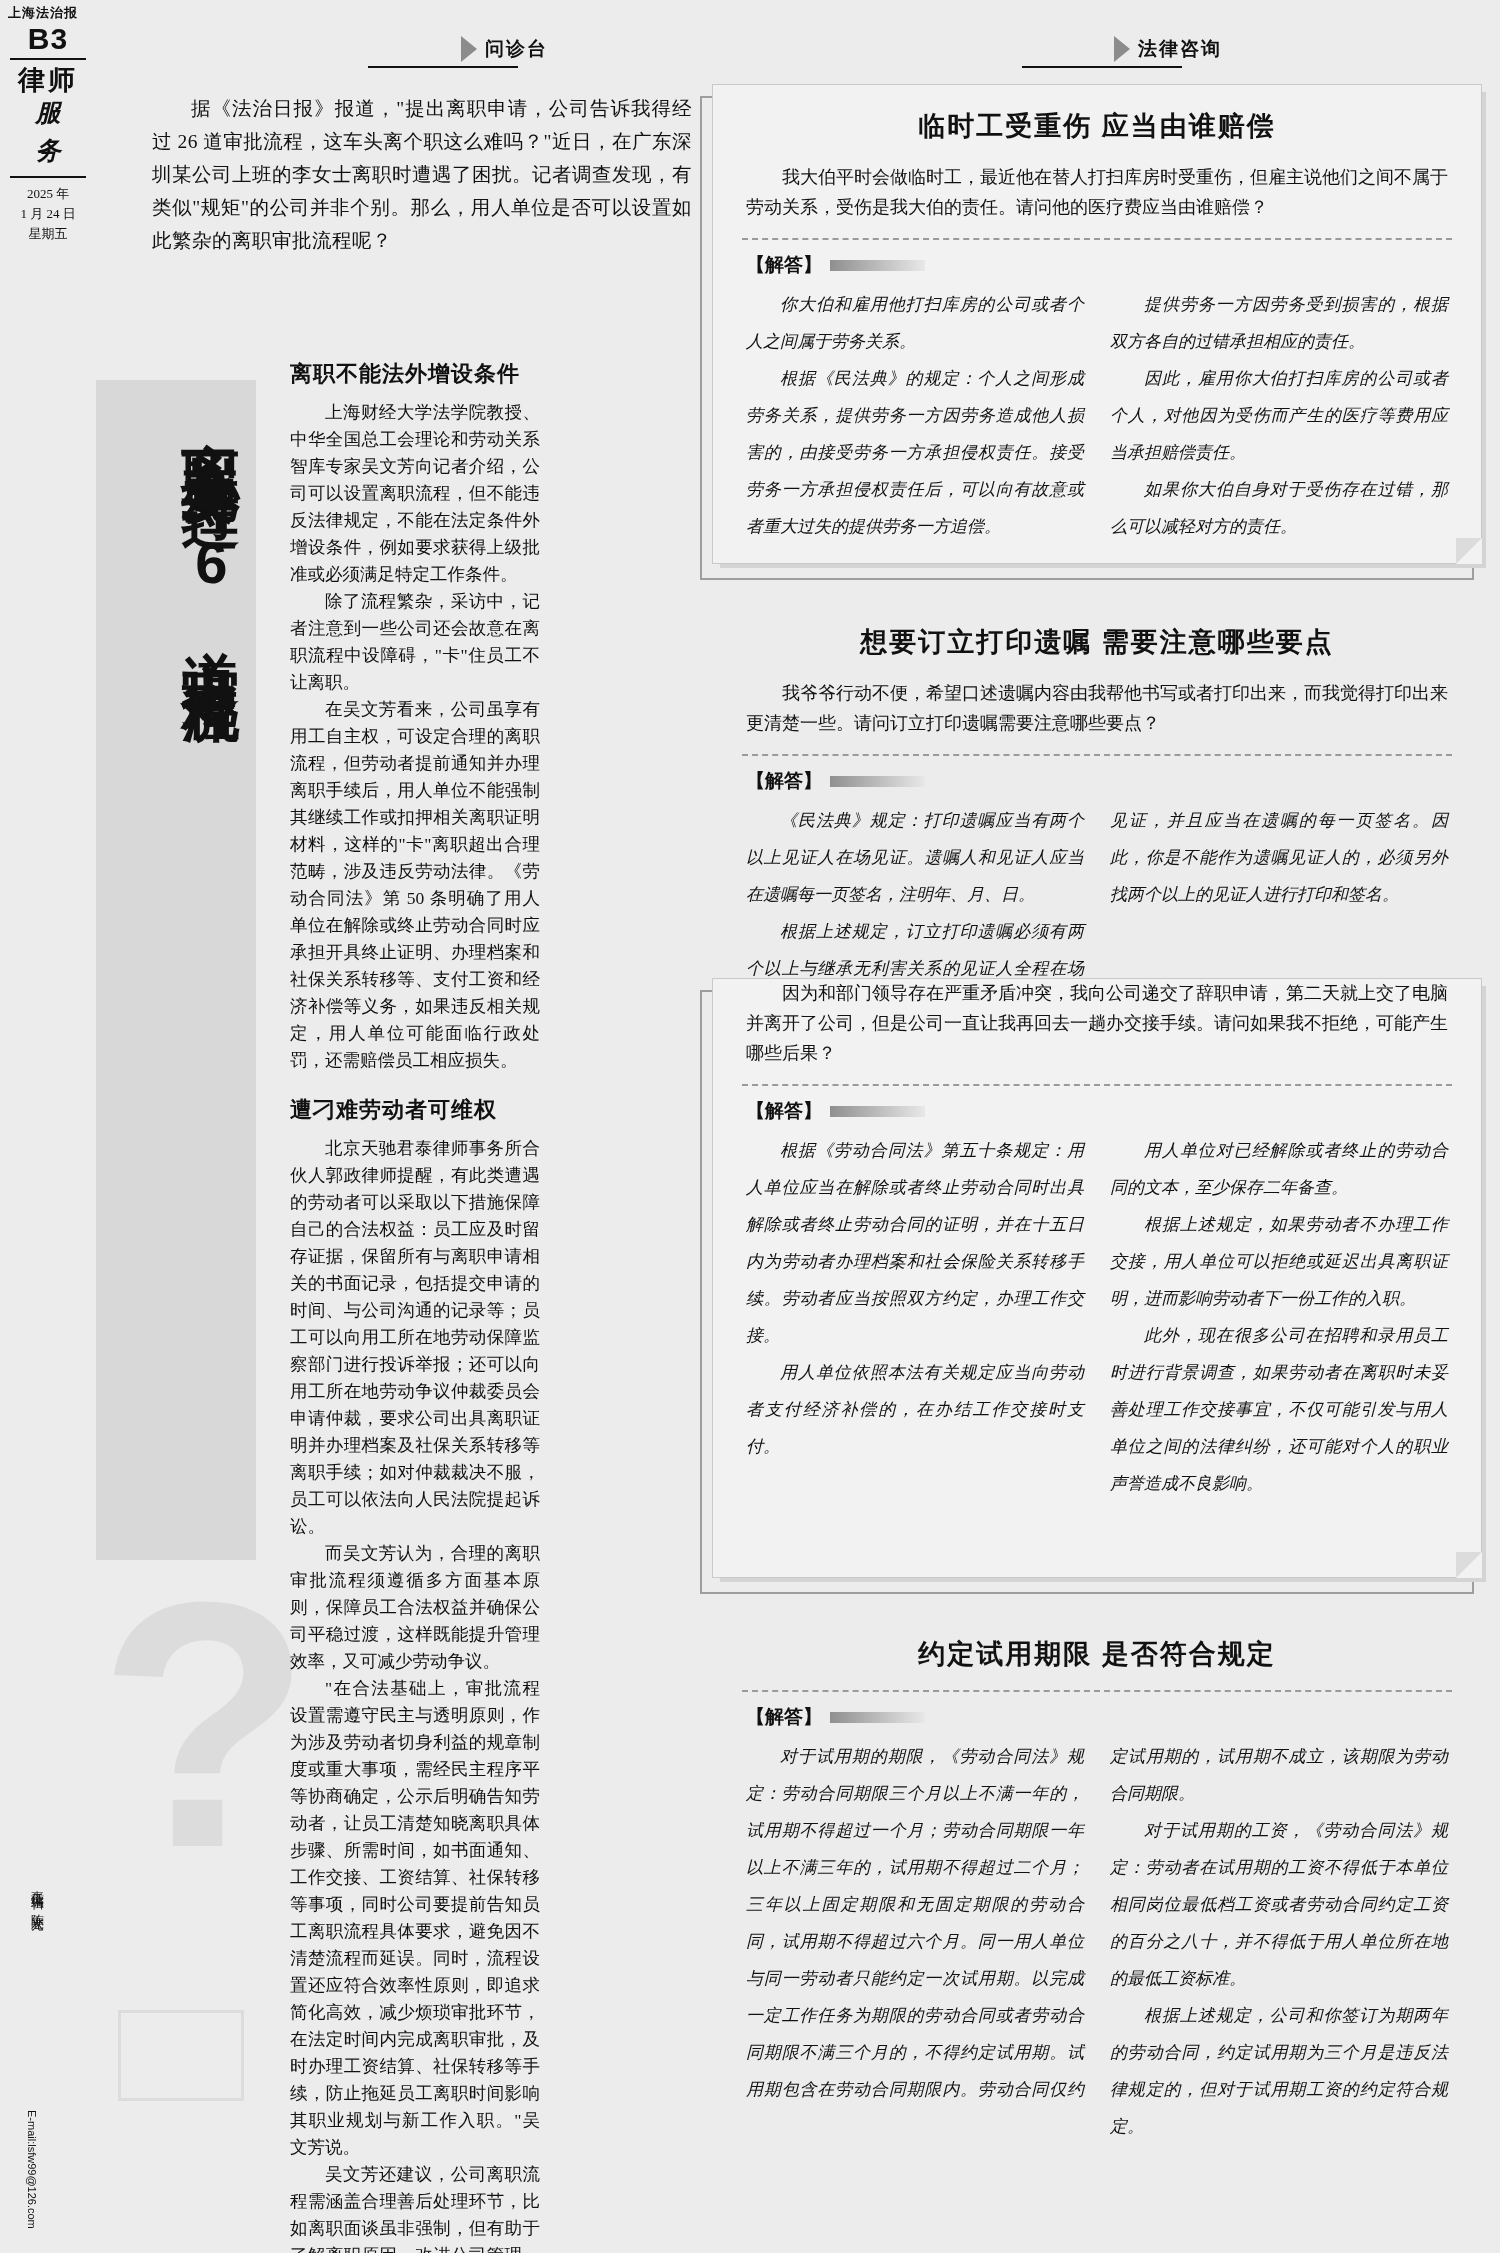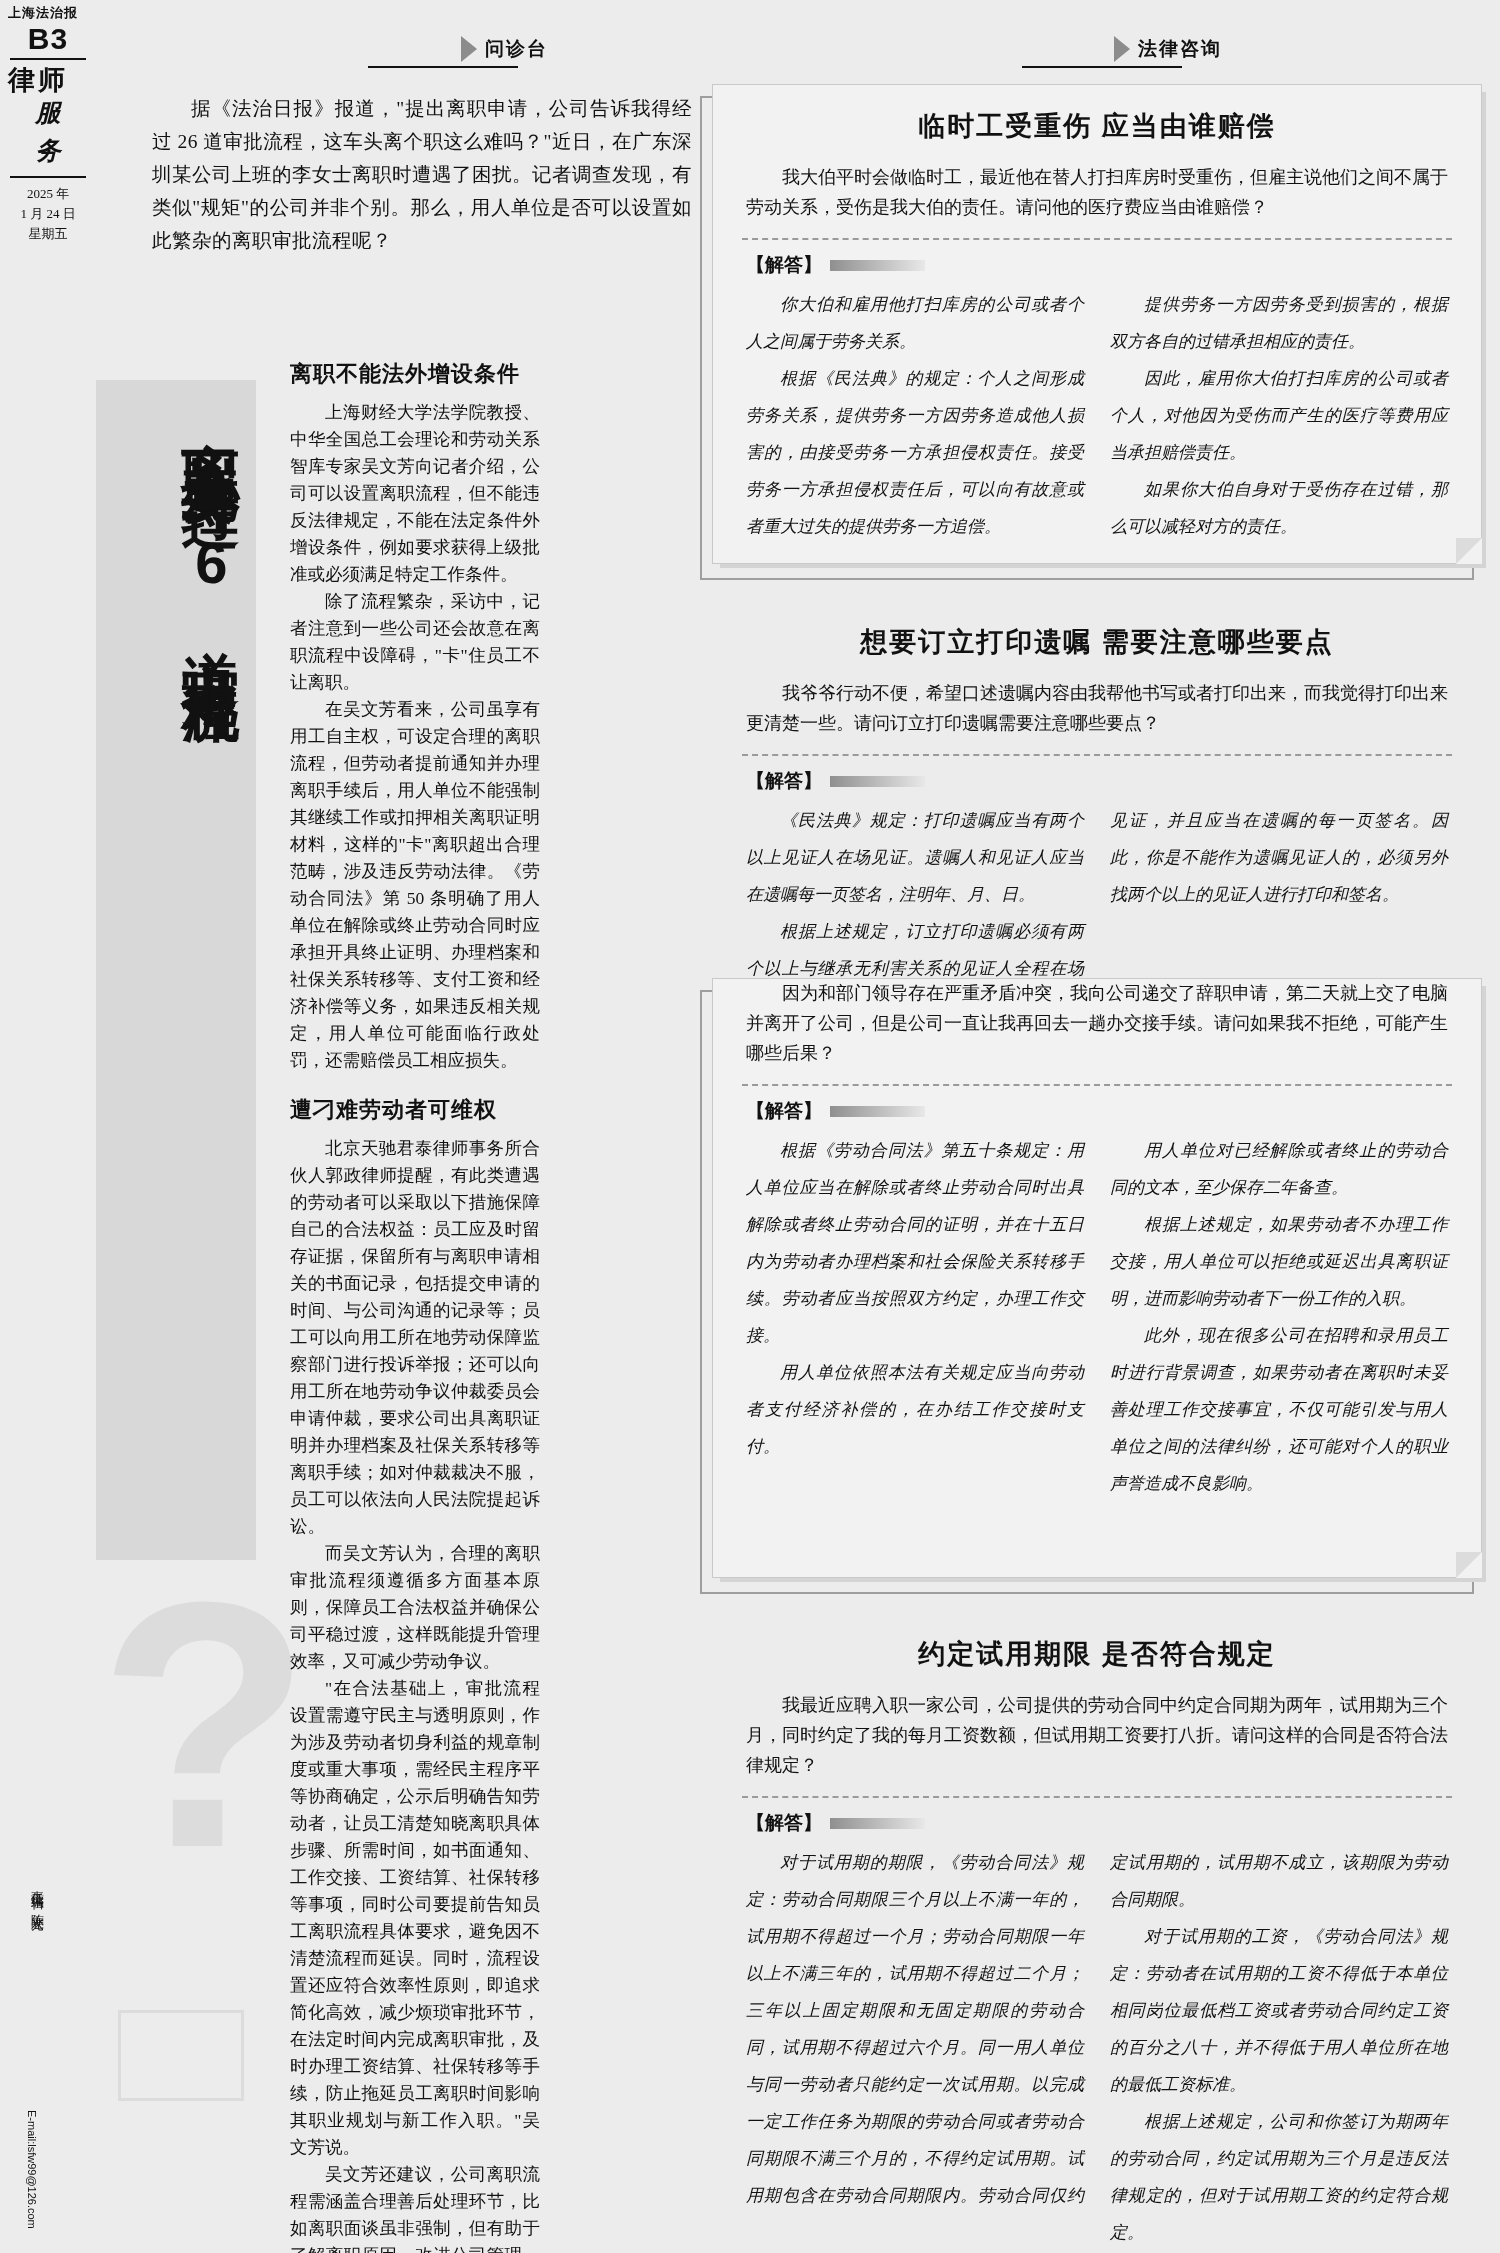--- a/index.html
+++ b/index.html
@@ -6,21 +6,21 @@
   body{width:1500px;height:2253px;font-family:"Liberation Serif","DejaVu Serif",serif;color:#111;}
   .page{position:relative;width:1500px;height:2253px;background:#ececec;overflow:hidden;}
 
   
   .rail{position:absolute;left:0;top:0;width:96px;height:2253px;background:#ececec;}
   .rail-logo{position:absolute;left:8px;top:4px;width:80px;font-family:"Liberation Sans","DejaVu Sans",sans-serif;
              font-size:13px;font-weight:bold;letter-spacing:1px;color:#111;}
   .rail-b3{position:absolute;left:8px;top:22px;width:80px;text-align:center;font-size:30px;font-weight:bold;
            font-family:"Liberation Sans","DejaVu Sans",sans-serif;letter-spacing:1px;}
   .rail-rule{position:absolute;left:10px;top:58px;width:76px;height:2px;background:#111;}
-  .rail-title1{position:absolute;left:8px;top:62px;width:80px;font-size:27px;font-weight:bold;letter-spacing:3px;}
+  .rail-title1{position:absolute;left:8px;top:62px;width:80px;text-align:center;font-size:27px;font-weight:bold;letter-spacing:3px;}
   .rail-title2{position:absolute;left:8px;top:96px;width:80px;text-align:center;font-size:25px;font-weight:bold;font-style:italic;}
   .rail-title3{position:absolute;left:8px;top:134px;width:80px;text-align:center;font-size:25px;font-weight:bold;font-style:italic;}
   .rail-rule2{position:absolute;left:10px;top:176px;width:76px;height:2px;background:#111;}
   .rail-date{position:absolute;left:8px;top:184px;width:80px;text-align:center;font-size:13px;line-height:20px;}
   .rail-editor{position:absolute;left:22px;top:1880px;width:24px;font-size:13px;writing-mode:vertical-rl;
                letter-spacing:2px;white-space:nowrap;}
   .rail-mail{position:absolute;left:18px;top:2110px;width:20px;font-size:11px;writing-mode:vertical-rl;
              letter-spacing:0px;white-space:nowrap;font-family:"Liberation Sans","DejaVu Sans",sans-serif;}
 
   
@@ -165,21 +165,20 @@
       <p>用人单位依照本法有关规定应当向劳动者支付经济补偿的，在办结工作交接时支付。</p>
       <p>用人单位对已经解除或者终止的劳动合同的文本，至少保存二年备查。</p>
       <p>根据上述规定，如果劳动者不办理工作交接，用人单位可以拒绝或延迟出具离职证明，进而影响劳动者下一份工作的入职。</p>
       <p>此外，现在很多公司在招聘和录用员工时进行背景调查，如果劳动者在离职时未妥善处理工作交接事宜，不仅可能引发与用人单位之间的法律纠纷，还可能对个人的职业声誉造成不良影响。</p>
     </div>
     <div class="corner"></div>
   </div>
 
   <div class="card" style="left:712px;top:1612px;width:770px;height:620px;background:#ececec;box-shadow:none;">
     <h2>约定试用期限  是否符合规定</h2>
-    <p class="q">我最近应聘入职一家公司，公司提供的劳动合同中约定合同期为两年，试用期为三个月，同时约定了我的每月工资数额，但试用期工资要打八折。请问这样的合同是否符合法律规定？</p>
     <div class="dash"></div>
     <div class="ans-label">
       <span>【解答】</span>
       <span class="grad"></span>
     </div>
     <div class="cols2">
       <p>对于试用期的期限，《劳动合同法》规定：劳动合同期限三个月以上不满一年的，试用期不得超过一个月；劳动合同期限一年以上不满三年的，试用期不得超过二个月；三年以上固定期限和无固定期限的劳动合同，试用期不得超过六个月。同一用人单位与同一劳动者只能约定一次试用期。以完成一定工作任务为期限的劳动合同或者劳动合同期限不满三个月的，不得约定试用期。试用期包含在劳动合同期限内。劳动合同仅约定试用期的，试用期不成立，该期限为劳动合同期限。</p>
       <p>对于试用期的工资，《劳动合同法》规定：劳动者在试用期的工资不得低于本单位相同岗位最低档工资或者劳动合同约定工资的百分之八十，并不得低于用人单位所在地的最低工资标准。</p>
       <p>根据上述规定，公司和你签订为期两年的劳动合同，约定试用期为三个月是违反法律规定的，但对于试用期工资的约定符合规定。</p>
     </div>

